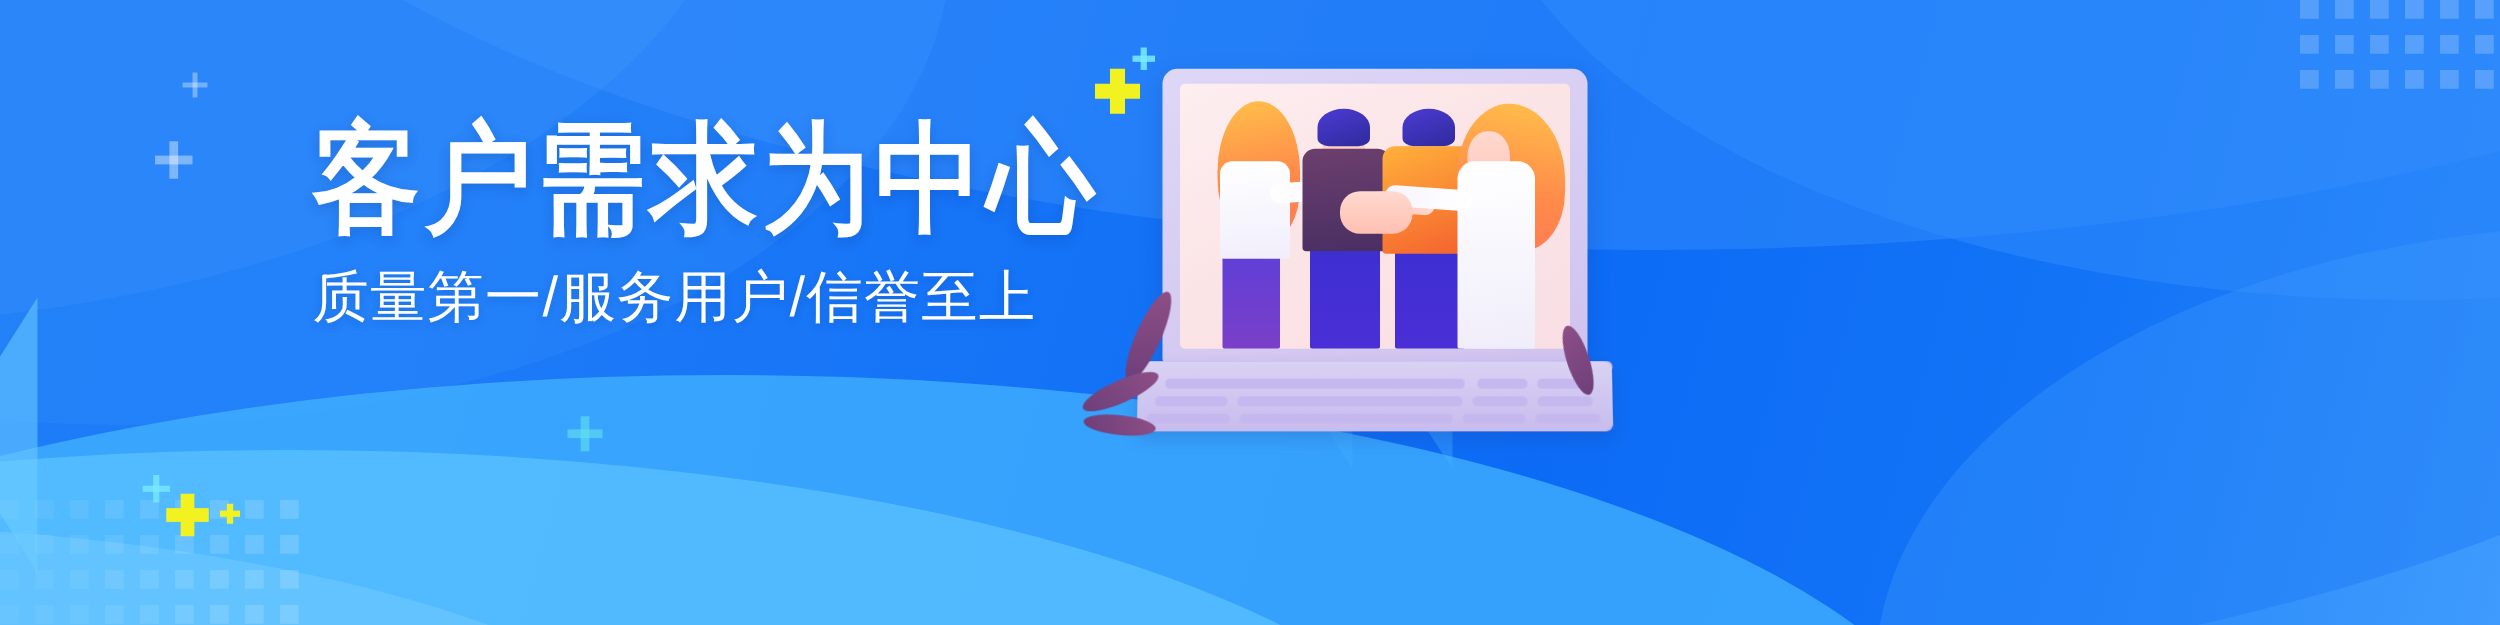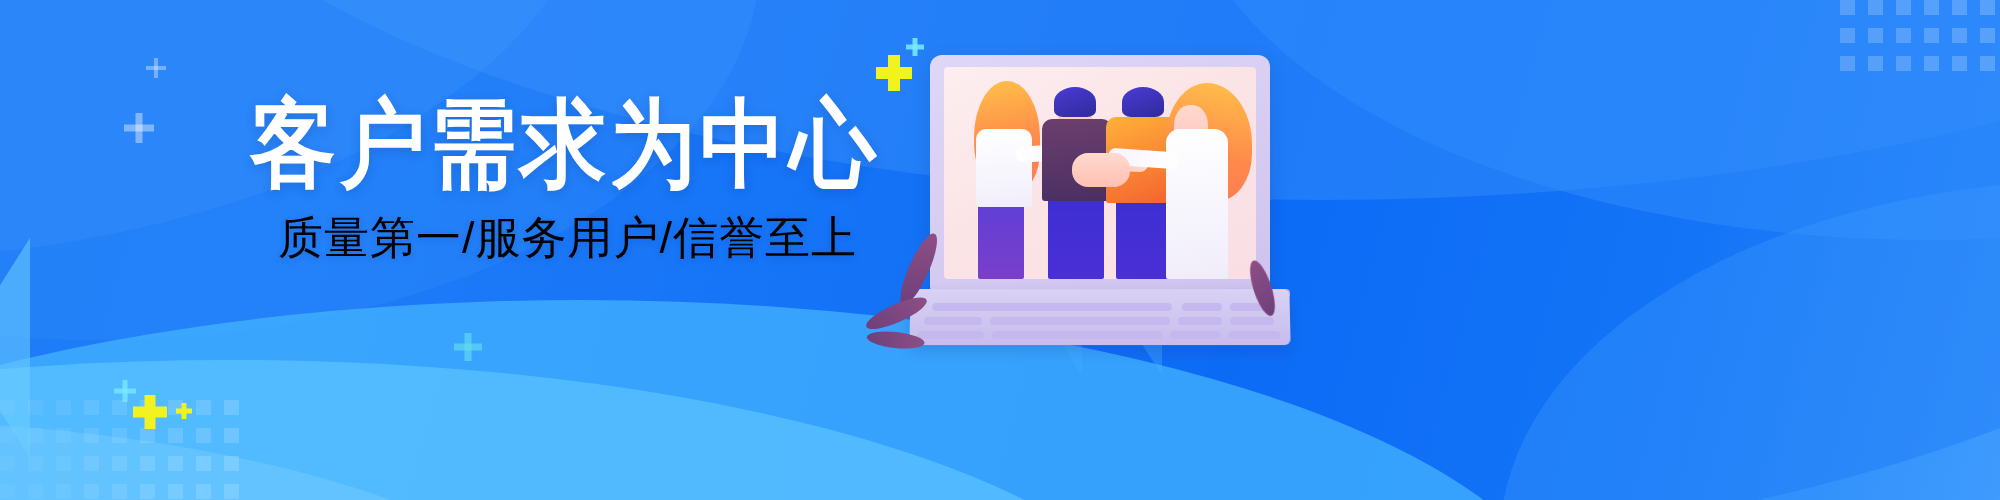--- a/index.html
+++ b/index.html
@@ -51,24 +51,23 @@
 
   
   .copy{position:absolute;left:250px;top:95px;width:620px;}
   .headline{
     color:#fff;font-size:86px;line-height:1;font-weight:700;
     letter-spacing:4px;white-space:nowrap;
     text-shadow:0 3px 10px rgba(0,40,120,.20);
     transform:scaleY(1.12);transform-origin:left top;
   }
   .subline{
-    margin-top:34px;color:#000000;font-size:45px;line-height:1;
+    margin-top:34px;color:#ffffff;font-size:45px;line-height:1;
     font-weight:500;letter-spacing:1px;white-space:nowrap;
     text-shadow:0 2px 7px rgba(0,40,120,.18);
-    margin-left:28px;
   }
 
   
   .laptop{position:absolute;left:910px;top:55px;width:380px;height:290px;}
   .lid{position:absolute;left:20px;top:0;width:340px;height:236px;
        background:linear-gradient(160deg,#ded7f6,#cfc3ef);border-radius:12px 12px 4px 4px;
        box-shadow:0 6px 18px rgba(30,40,120,.18);}
   .screen{position:absolute;left:34px;top:12px;width:312px;height:212px;
           background:linear-gradient(150deg,#fdeef0 0%,#fbe4e6 45%,#f9dfe4 100%);
           border-radius:4px;overflow:hidden;}

